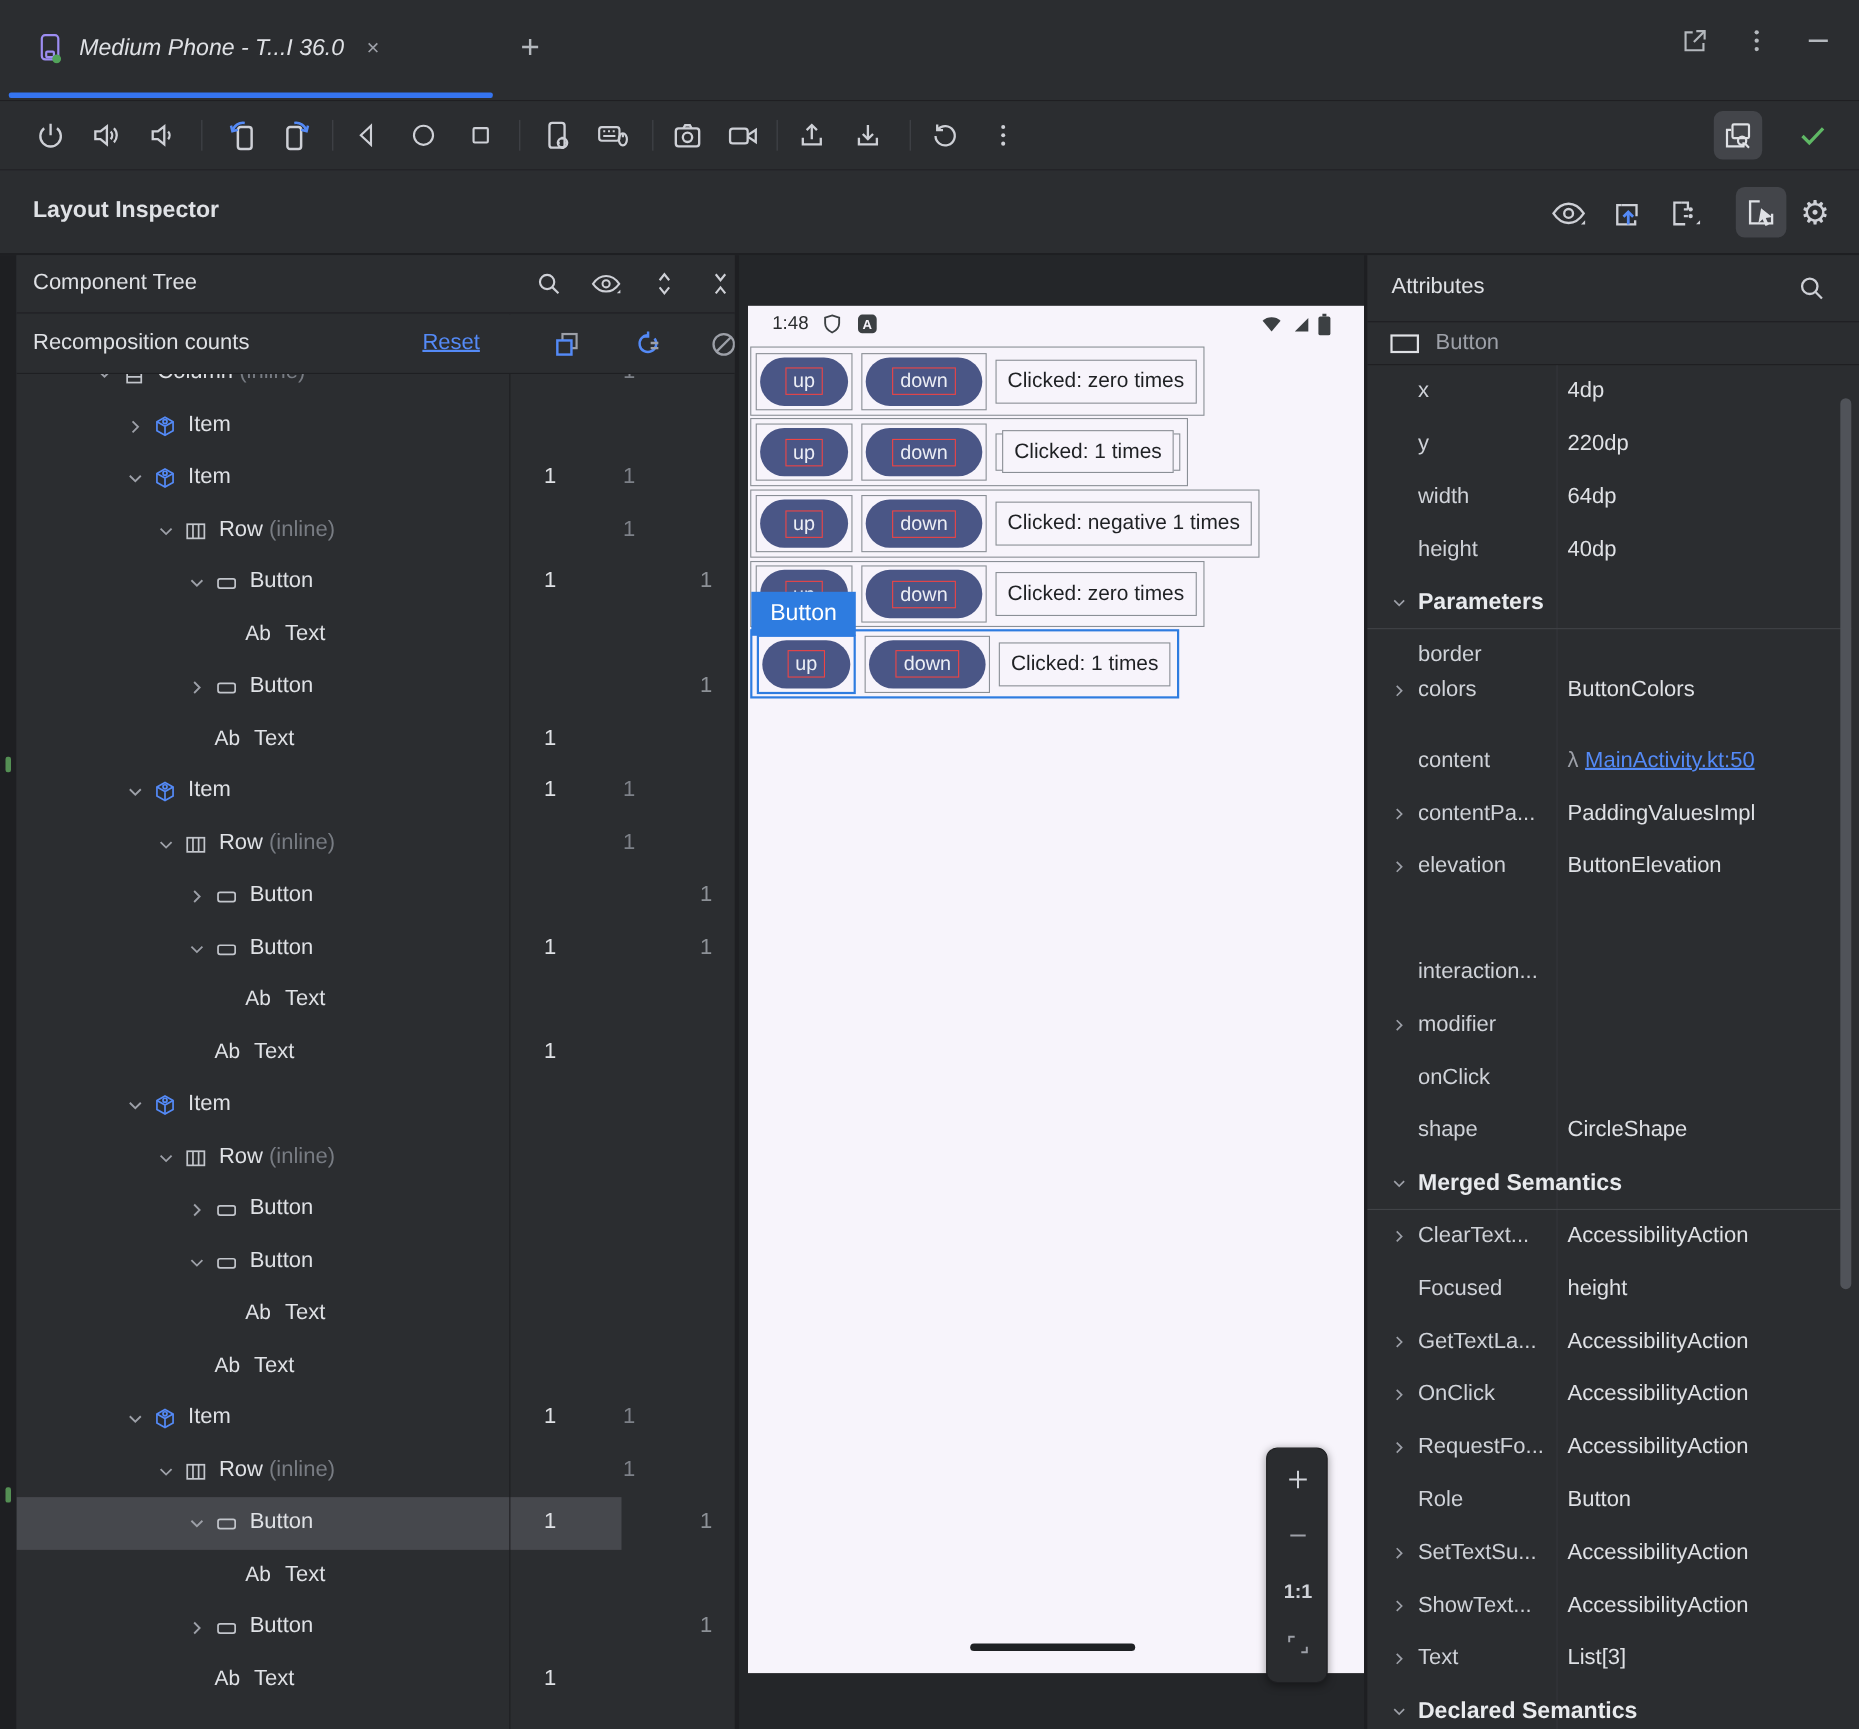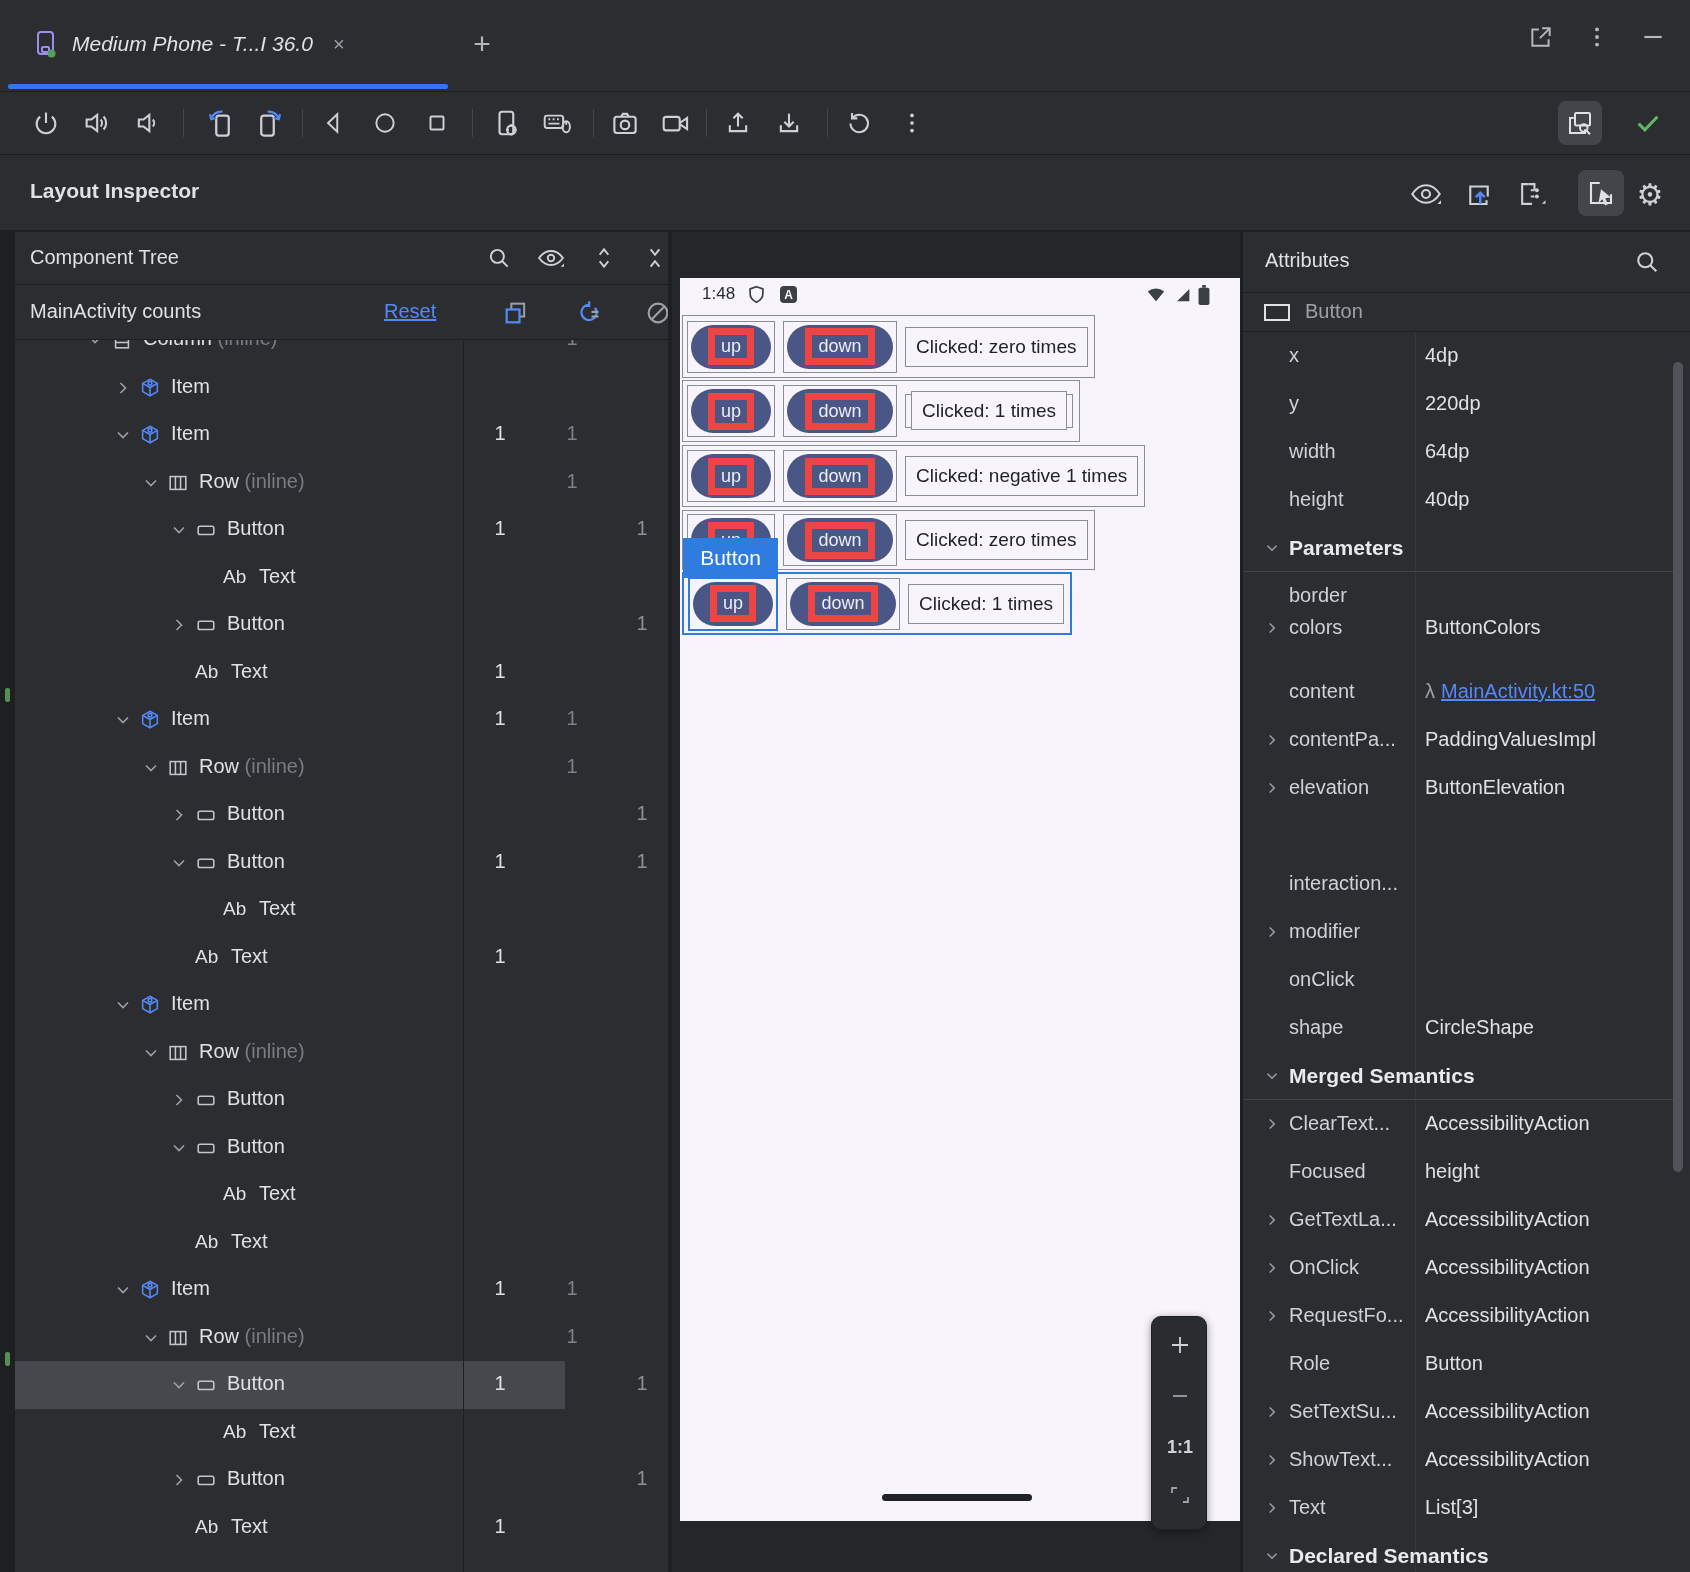--- a/index.html
+++ b/index.html
@@ -64,21 +64,21 @@
   #center-panel{position:absolute;left:672px;top:0;width:568px;height:1340px;background:#242629;}
   #device-screen{position:absolute;left:8px;top:46px;width:560px;height:1243px;background:#f7f4fb;}
   #statusbar{position:absolute;left:0;top:0;width:560px;height:34px;}
   #status-time{position:absolute;left:22px;top:6px;font-size:17px;color:#2a2c2e;}
   .status-icon{position:absolute;top:7px;}
   .dev-row{position:absolute;left:2px;border:1px solid #8a8f96;display:flex;align-items:center;padding:6px 6px 6px 4px;background:#f7f4fb;}
   .dev-row.selected{border:2px solid #2e7ce0;}
   .btn-box{border:1px solid #8a8f96;padding:3px;margin-right:8px;}
   .btn-box.sel{border:2px solid #2e7ce0;}
   .pill{background:#4a5686;border-radius:23px;height:44px;display:flex;align-items:center;justify-content:center;color:#eceef5;font-size:18px;}
-  .pill .tbound{border:7px solid #ef4444;padding:1px 6px;text-align:center;}
+  .pill .tbound{border:1px solid #ef4444;padding:1px 6px;text-align:center;}
   .pill.up{width:80px;}
   .pill.down{width:106px;}
   .txt-box{border:1px solid #8a8f96;padding:8px 10px;font-size:19px;color:#1f2124;white-space:nowrap;background:#f7f4fb;}
   .txt-wrap2{border:1px solid #8a8f96;padding:5px;}
   #button-tag{position:absolute;left:3px;top:260px;width:95px;height:40px;background:#2e7ce0;color:#fff;font-size:21px;display:flex;align-items:center;justify-content:center;z-index:6;}
   #gesture-bar{position:absolute;left:202px;top:1216px;width:150px;height:7px;border-radius:4px;background:#1f2124;}
   #zoom-controls{position:absolute;left:479px;top:1084px;width:56px;height:214px;background:#2a2c2f;border:1px solid #1e1f22;border-radius:10px;z-index:7;box-shadow:0 2px 8px rgba(0,0,0,.4);}
   .zc-item{position:absolute;left:0;width:56px;height:40px;display:flex;align-items:center;justify-content:center;color:#cfd2d8;}
   #zc-label{font-size:18px;font-weight:bold;}
 
@@ -641,21 +641,21 @@
             </svg>
         </span>
         <span class="icon ct-icon" style="left:621px">
           <svg width="26" height="26" viewBox="0 0 24 24" fill="none" stroke="#ced0d6" stroke-width="1.8">
               <path d="M8 4l4 5 4-5"></path>
               <path d="M8 20l4-5 4 5"></path>
             </svg>
         </span>
       </div>
       <div id="recomp-bar">
-        <span id="recomp-label">MainActivity counts</span>
+        <span id="recomp-label">Recomposition counts</span>
         <a id="reset-link">Reset</a>
         <span class="icon recomp-colicon" style="left:483px">
           <svg width="28" height="28" viewBox="0 0 24 24" fill="none">
               <rect x="8" y="4" width="11" height="11" stroke="#9da0a8" stroke-width="1.7"></rect>
               <rect x="4" y="9" width="11" height="11" fill="#2b2d30" stroke="#548af7" stroke-width="1.9"></rect>
             </svg>
         </span>
         <span class="icon recomp-colicon" style="left:555px">
           <svg width="28" height="28" viewBox="0 0 24 24" fill="none">
               <path d="M13 5a6.5 6.5 0 1 0 5 2.5" stroke="#548af7" stroke-width="1.9"></path>

